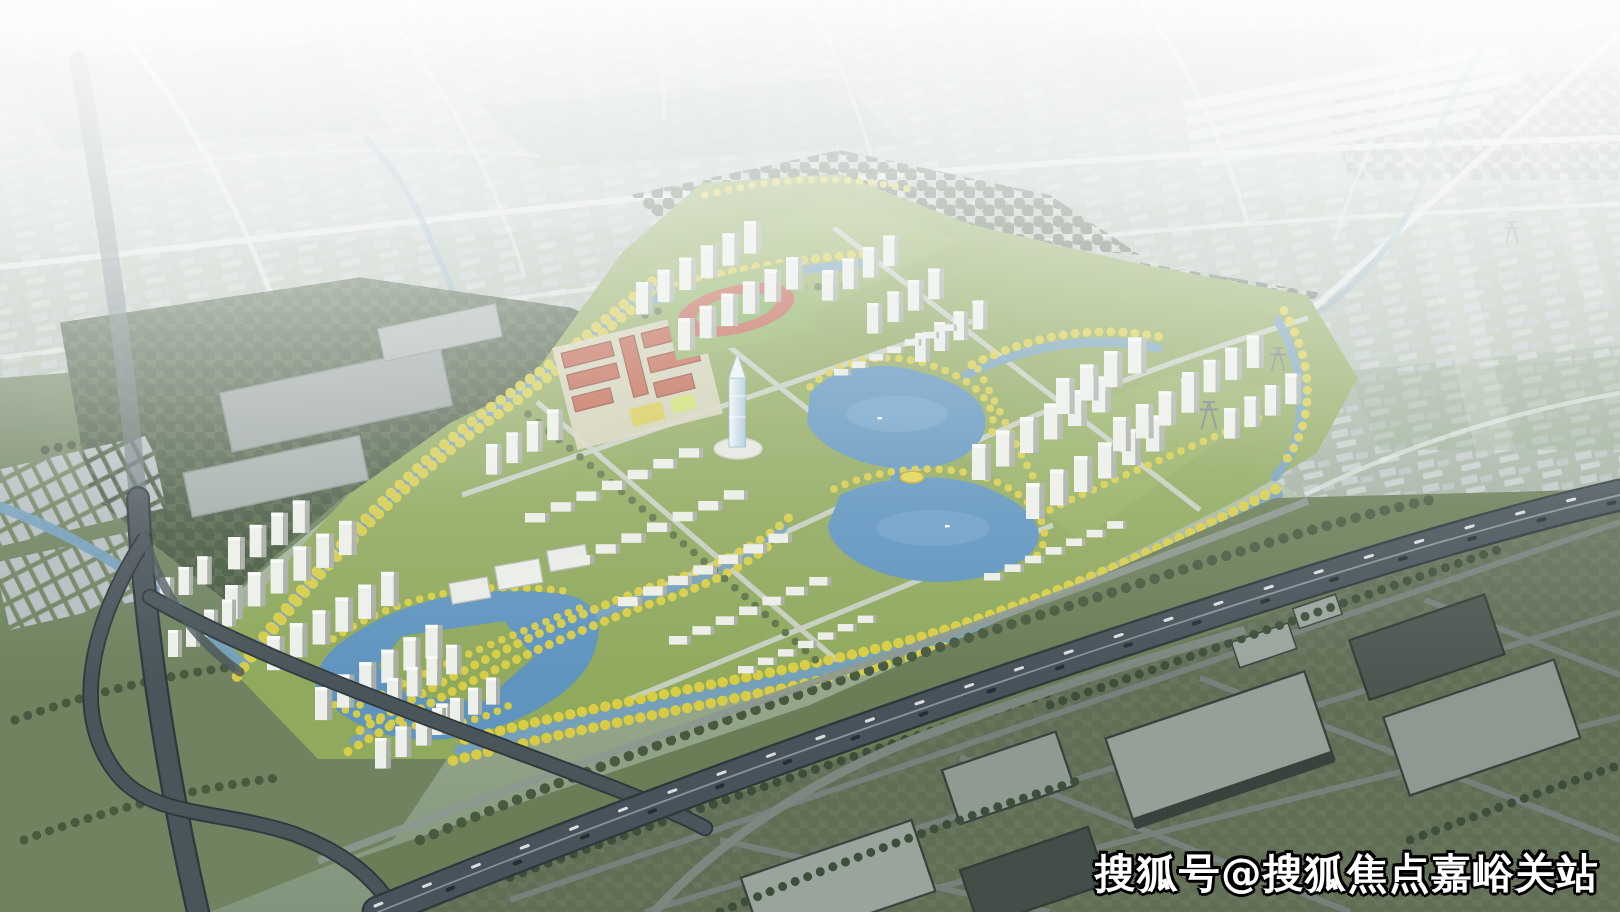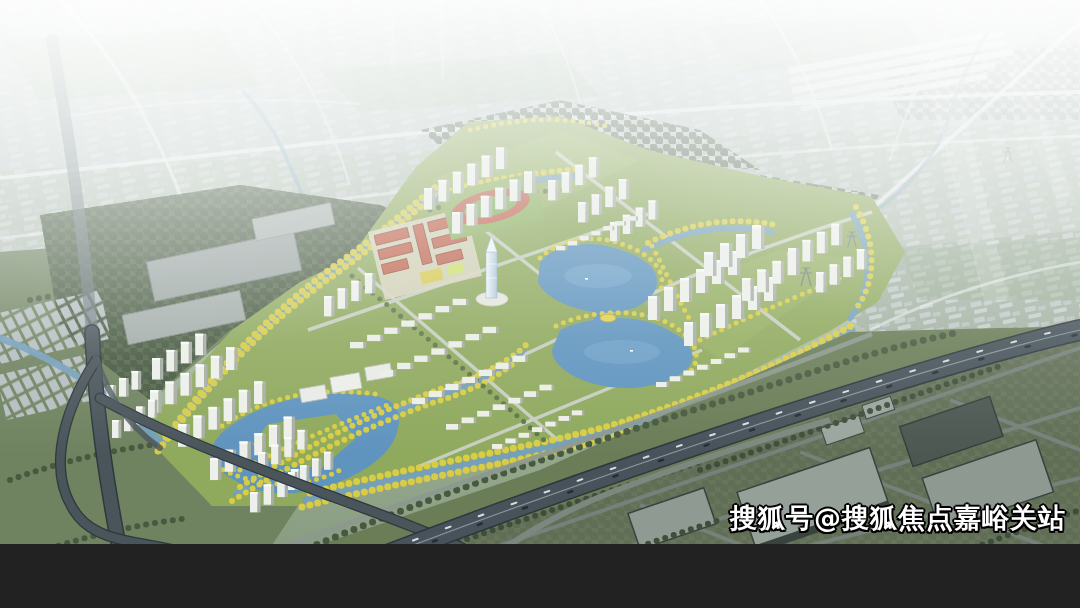--- a/index.html
+++ b/index.html
@@ -1,16 +1,16 @@
 <!DOCTYPE html>
 <html><head>
 <meta charset="utf-8">
 <style>
   html,body{margin:0;padding:0;background:#222;}
-  .stage{position:relative;width:1080px;height:544px;overflow:hidden;
+  .stage{position:relative;width:1080px;height:608px;overflow:hidden;
          font-family:"DejaVu Sans","Liberation Sans",sans-serif;}
   .stage svg{position:absolute;left:0;top:0;display:block;}
   .watermark{
     position:absolute;right:14px;bottom:8px;
     font-size:27px;font-weight:bold;letter-spacing:1px;
     color:#ffffff;white-space:nowrap;
     text-shadow:2px 0 0 #000,-2px 0 0 #000,0 2px 0 #000,0 -2px 0 #000,
                 1.5px 1.5px 0 #000,-1.5px 1.5px 0 #000,1.5px -1.5px 0 #000,-1.5px -1.5px 0 #000;
   }
 </style>

